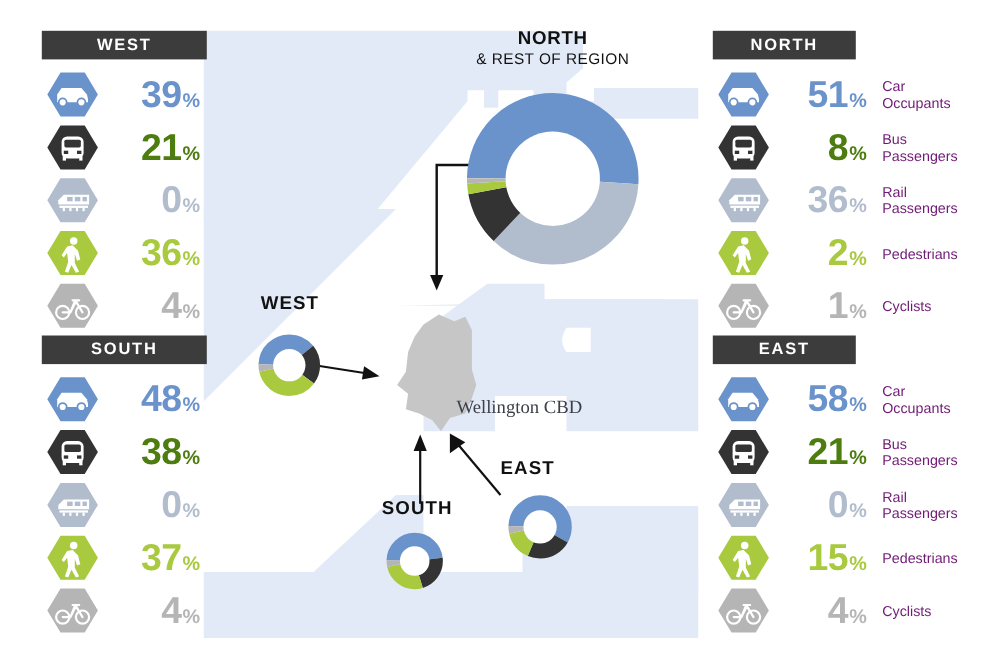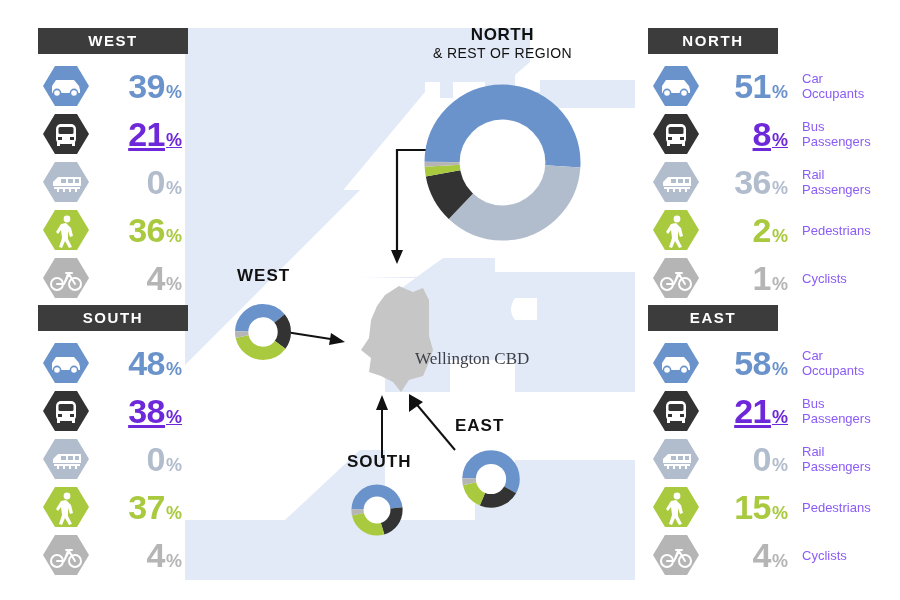--- a/index.html
+++ b/index.html
@@ -18,28 +18,28 @@
     background:#3c3c3c;color:#ffffff;text-align:center;
     font-weight:bold;font-size:15px;letter-spacing:1.6px;
     padding:5px 0 6px 0;line-height:1;
   }
   .rows{margin-top:8px;}
   .row{display:flex;align-items:center;height:48px;}
   .hexwrap{width:56px;height:48px;flex:0 0 56px;display:flex;align-items:center;justify-content:center;}
   .pct{flex:0 0 auto;display:flex;align-items:baseline;justify-content:flex-end;}
   .pct .num{font-weight:bold;font-size:34px;line-height:1;letter-spacing:-0.5px;}
   .pct .sym{font-weight:bold;font-size:18px;line-height:1;margin-left:1px;}
-  .legend{font-size:13px;line-height:15px;color:#8b5cf6;margin-left:14px;}
+  .legend{font-size:13px;line-height:15px;color:#701a75;margin-left:14px;}
 
   
   .panel.left .pct{width:88px;}
   .panel.right .pct{width:84px;text-align:center;}
 
   .c-car{color:#6b93cb;}
-  .c-bus{color:#6d28d9;text-decoration:underline;}
+  .c-bus{color:#4d7c0f;}
   .c-rail{color:#b1bccd;}
   .c-ped{color:#a9c93f;}
   .c-bike{color:#b5b5b5;}
 
   
   .maplabel{position:absolute;font-weight:bold;color:#111;letter-spacing:1px;}
   .north-title{position:absolute;text-align:center;color:#111;}
   .north-title .l1{font-weight:bold;font-size:17px;letter-spacing:0.6px;line-height:19px;}
   .north-title .l2{font-weight:normal;font-size:14px;letter-spacing:0.4px;line-height:18px;}
   .cbd-label{position:absolute;font-family:"Liberation Serif","DejaVu Serif",serif;
@@ -143,21 +143,21 @@
     <svg width="72" height="72" viewBox="0 0 100 100" xmlns="http://www.w3.org/2000/svg">
       <circle r="25" cx="50" cy="50" fill="transparent" stroke="#6b93cb" stroke-width="30" stroke-dasharray="91.11 65.99" stroke-dashoffset="39.27" transform="rotate(-90 50 50)"></circle>
       <circle r="25" cx="50" cy="50" fill="transparent" stroke="#333333" stroke-width="30" stroke-dasharray="36.13 120.98" stroke-dashoffset="-51.84" transform="rotate(-90 50 50)"></circle>
       <circle r="25" cx="50" cy="50" fill="transparent" stroke="#a9c93f" stroke-width="30" stroke-dasharray="23.56 133.55" stroke-dashoffset="-87.96" transform="rotate(-90 50 50)"></circle>
       <circle r="25" cx="50" cy="50" fill="transparent" stroke="#b5b5b5" stroke-width="30" stroke-dasharray="6.28 150.82" stroke-dashoffset="-111.53" transform="rotate(-90 50 50)"></circle>
       <circle r="21" cx="50" cy="50" fill="#ffffff"></circle>
     </svg>
   </div>
   <div class="maplabel" style="left:455px;top:416px;font-size:17px;">EAST</div>
 
-  <div class="cbd-label" style="left:415px;top:349px;">Wellington CBD</div>
+  <div class="cbd-label" style="left:415px;top:360px;">Wellington CBD</div>
 
   <div class="panel left" style="left:38px;top:28px;width:150px;">
     <div class="panel-header">WEST</div>
     <div class="rows">
 
       <div class="row">
         <span class="hexwrap">
           <svg width="50" height="44" viewBox="0 0 50 44">
               <polygon points="14,2 36,2 48,22 36,42 14,42 2,22" fill="#6b93cb"></polygon>
           <path d="M11,26 L11,22 L15,16 L33,16 L38,22 L39,26 L39,29 L11,29 Z" fill="#fff"></path>

